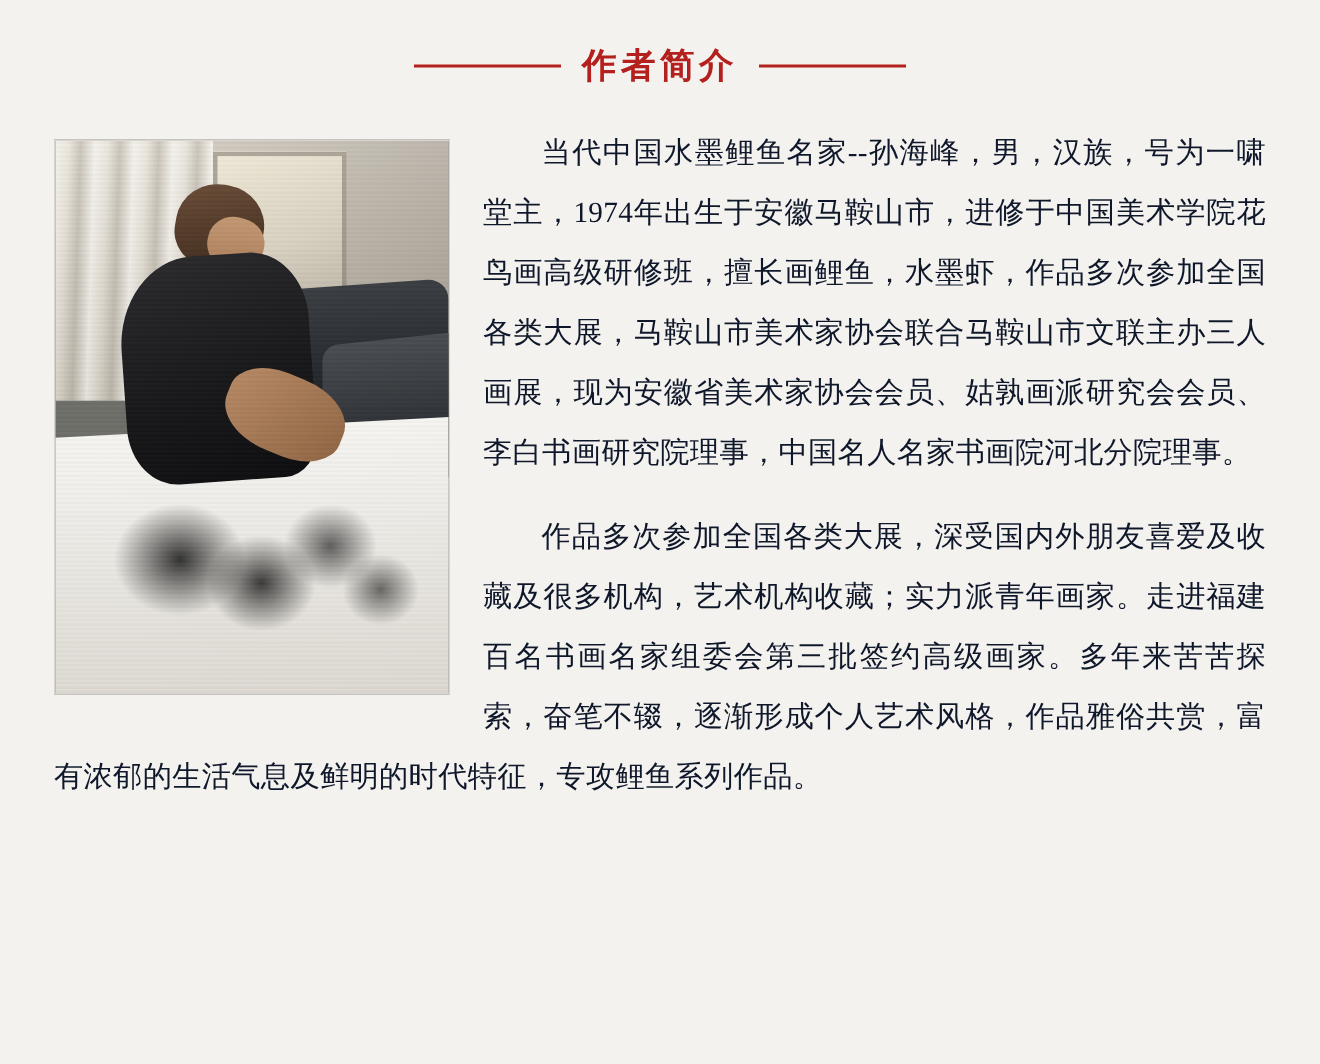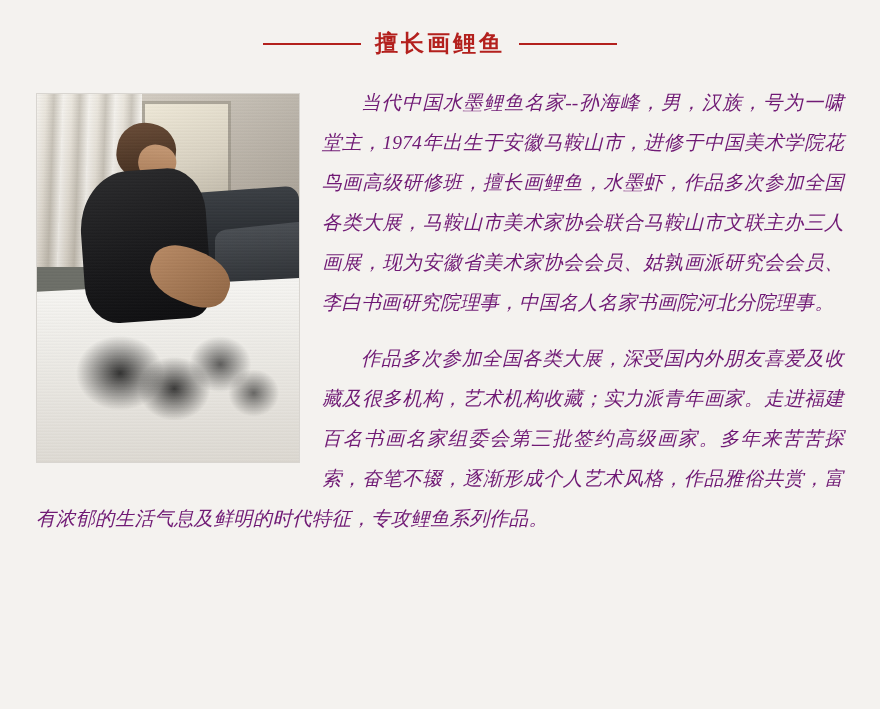--- a/index.html
+++ b/index.html
@@ -153,34 +153,33 @@
     pointer-events: none;
   }
 
   p.para {
     font-size: 19.5px;
     line-height: 40px;
     margin: 0 0 16px 0;
     text-align: justify;
     text-justify: inter-ideograph;
     letter-spacing: 0.2px;
-    color: #701a75;
-    font-style: italic;
+    color: #0f172a;
   }
   p.indent { text-indent: 2em; }
   .clearfix::after { content: ""; display: block; clear: both; }
 </style>
 </head>
 <body>
 
 <div class="page">
 
   <div class="header">
     <span class="rule"></span>
-    <span class="header-title">擅长画鲤鱼</span>
+    <span class="header-title">作者简介</span>
     <span class="rule"></span>
   </div>
 
   <div class="content clearfix">
 
     <div class="photo">
       <div class="wall"></div>
       <div class="curtain"></div>
       <div class="window"></div>
       <div class="chair"></div>

